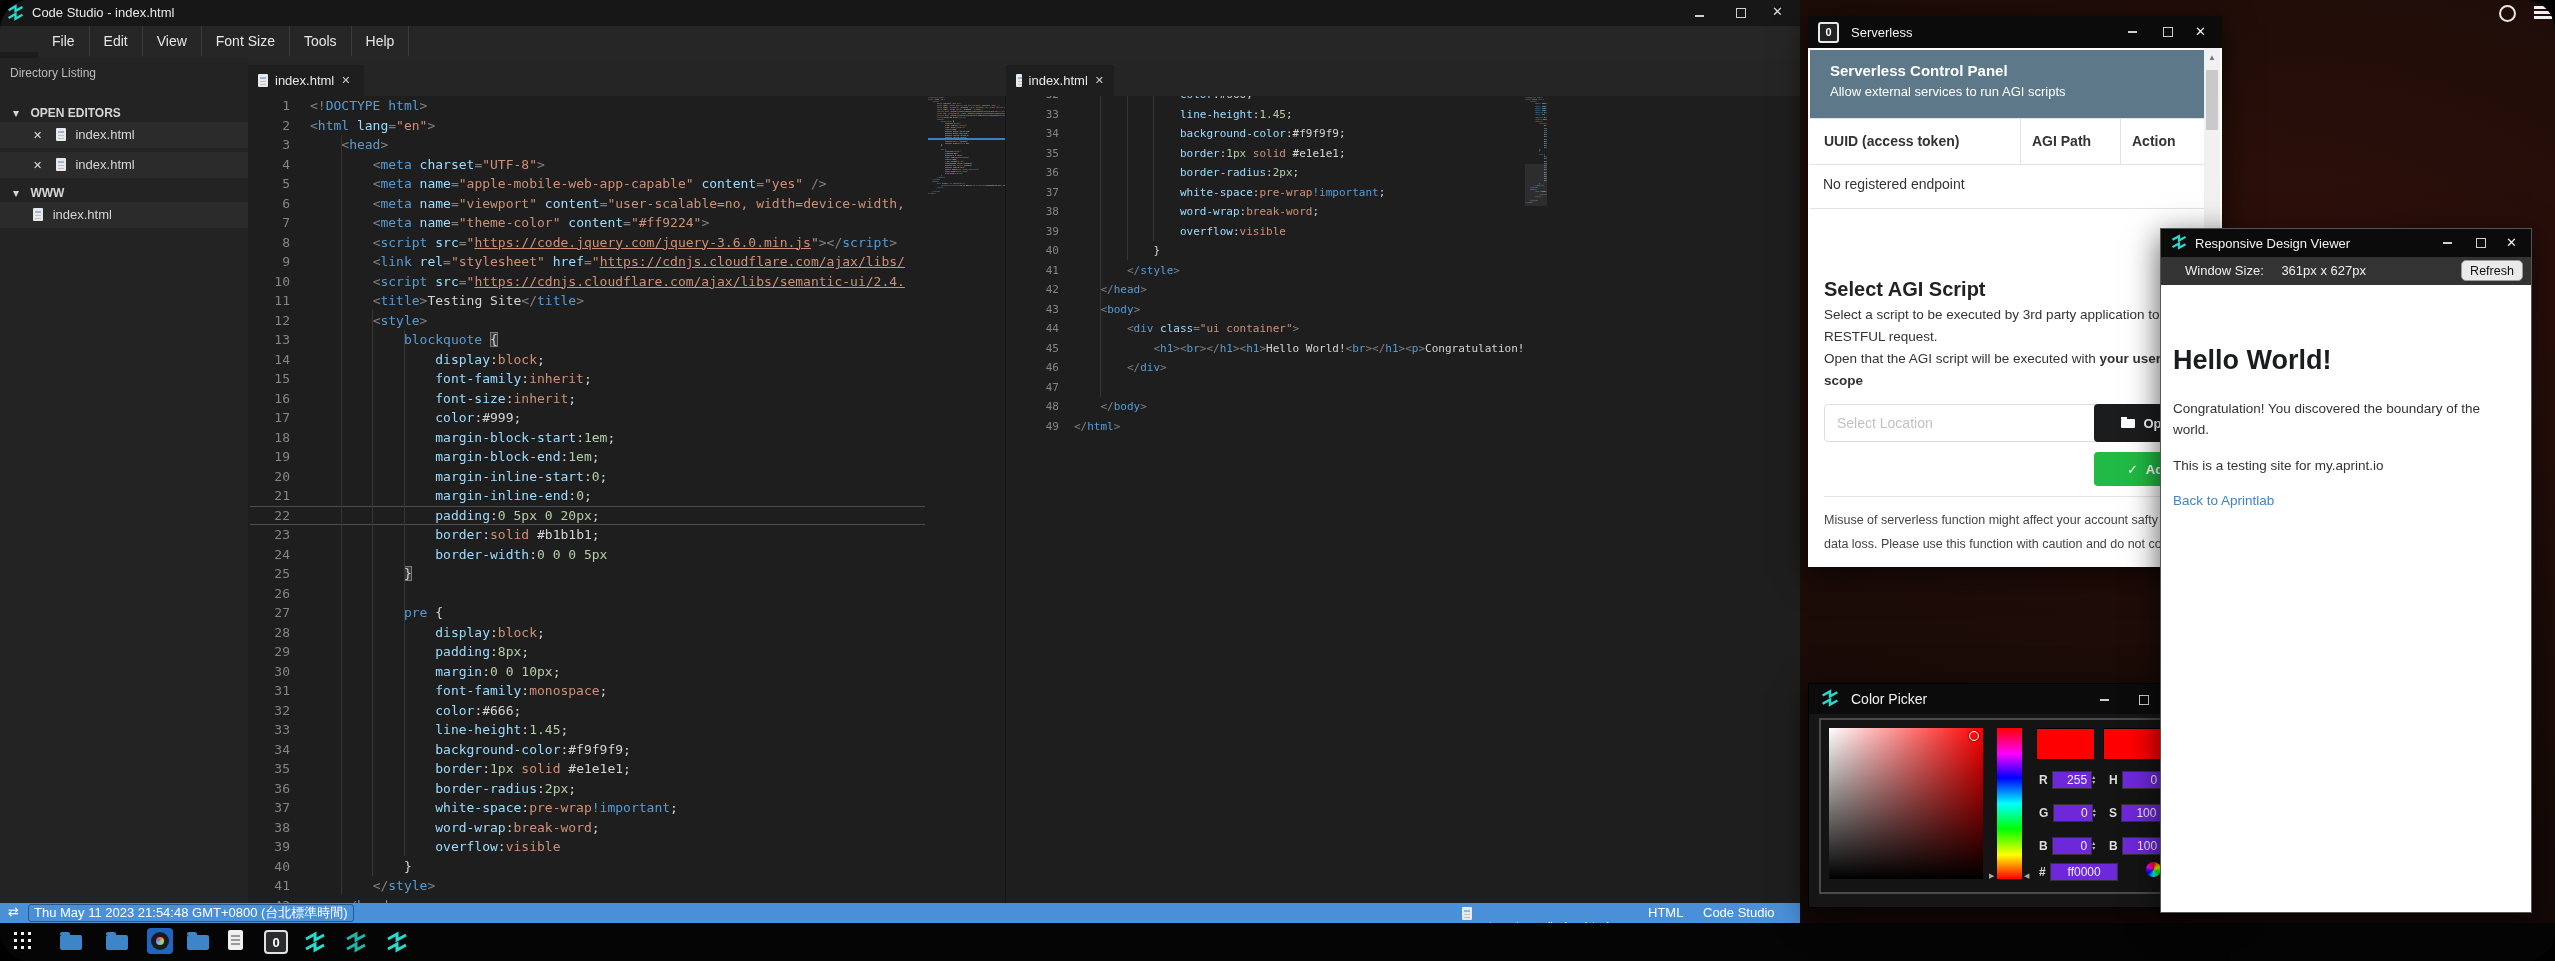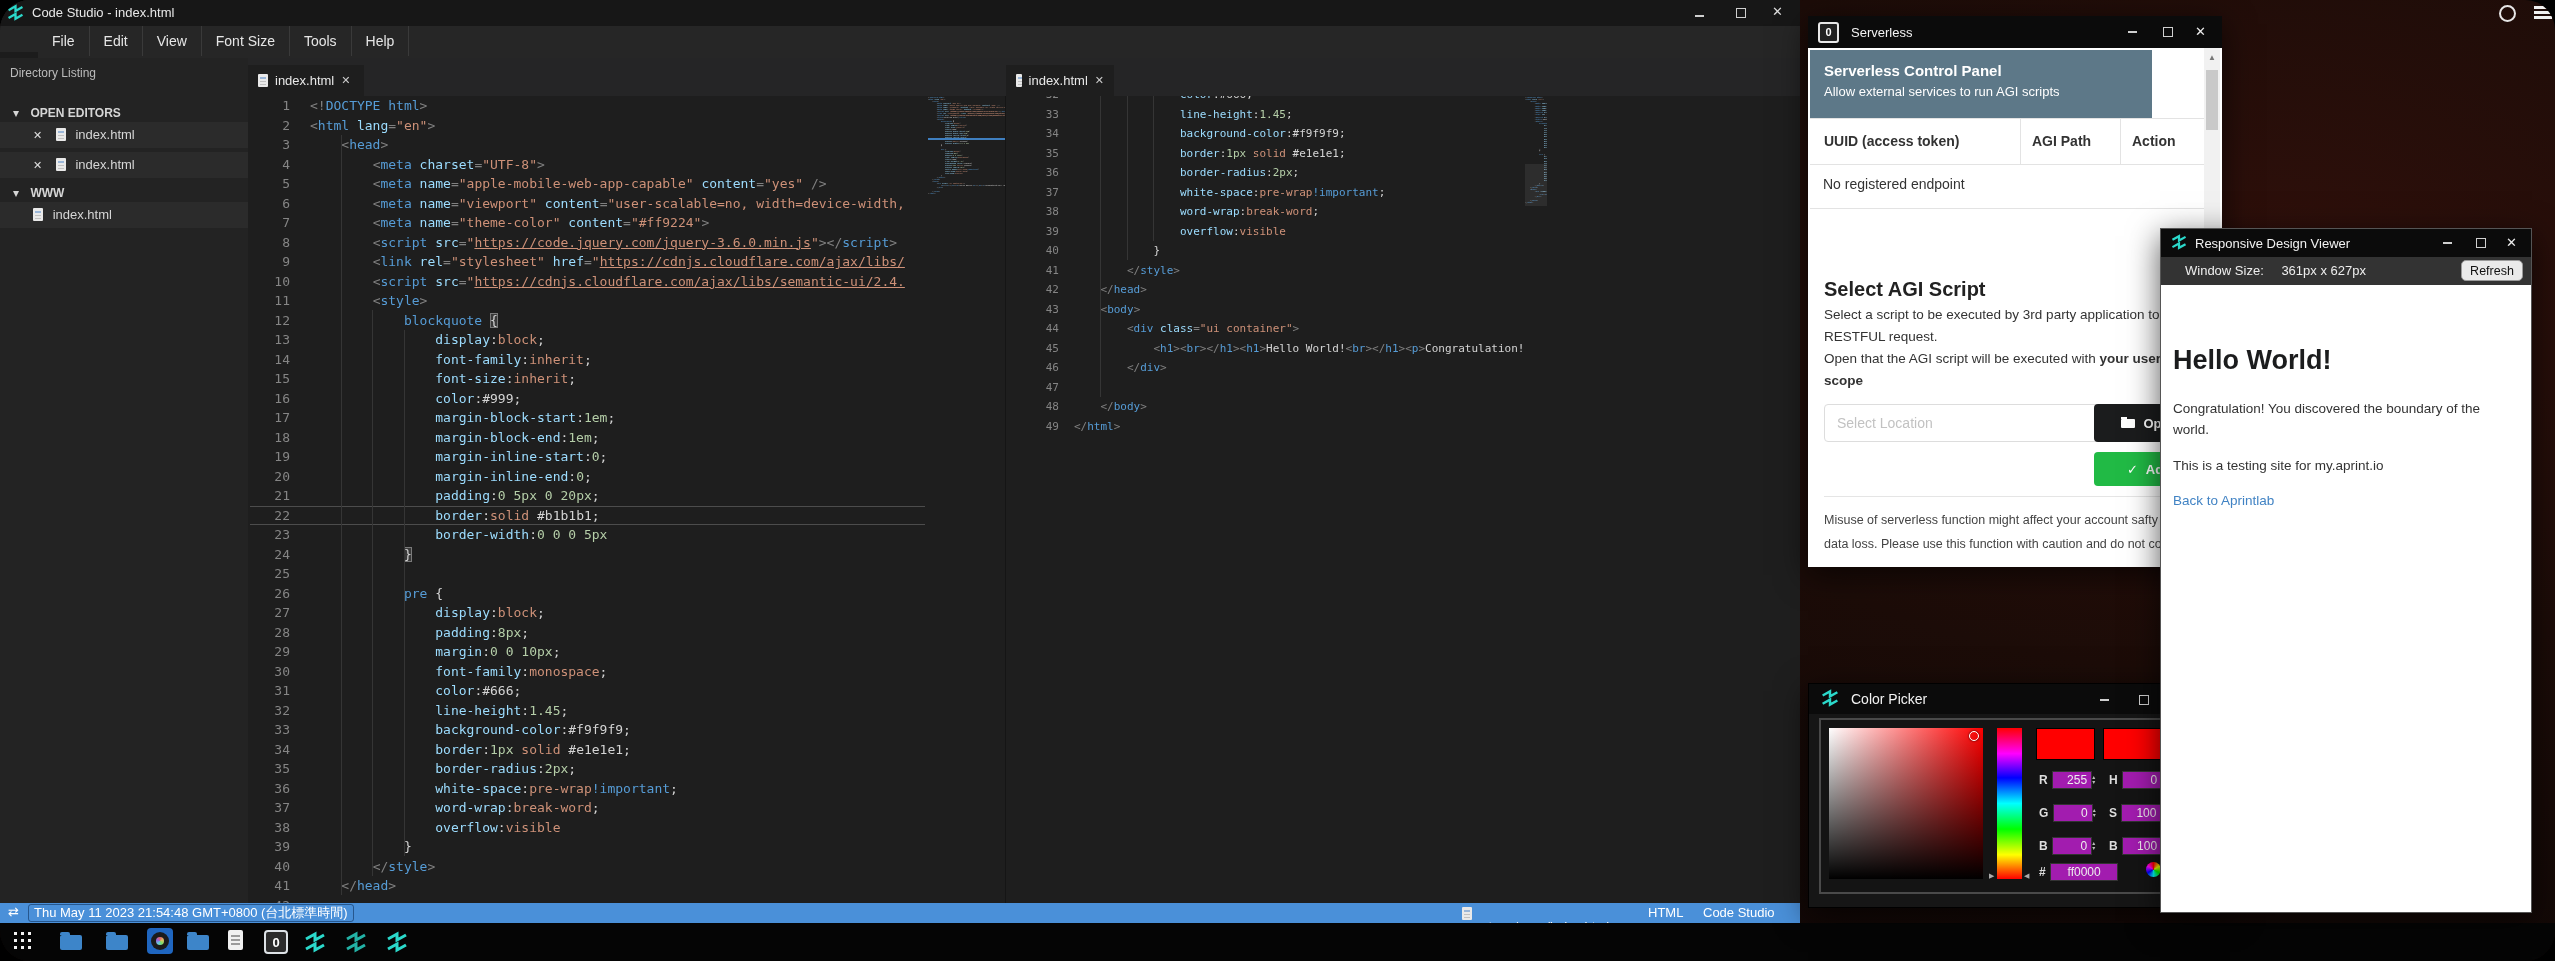--- a/index.html
+++ b/index.html
@@ -62,21 +62,21 @@
   .icon-disc{width:18px;height:18px;border-radius:50%;background:#1b1b1b;position:relative;}
   .icon-disc:before{content:"";position:absolute;left:5px;top:5px;width:8px;height:8px;border-radius:50%;
     background:conic-gradient(#e06666,#e0c266,#7ee066,#66c8e0,#9d66e0,#e06666);}
   
   .fwin{box-shadow:0 8px 30px rgba(0,0,0,.65);}
   .ftitle{position:absolute;left:0;top:0;right:0;height:30px;background:#0b0b0b;color:#f2f2f2;font-size:13px;display:flex;align-items:center;}
   .fctrl{display:flex;gap:12px;position:absolute;right:10px;top:7px;}
   .fctrl .wbtn{width:18px;}
   
   #sv-win{left:1808px;top:16px;width:414px;height:551px;background:#fff;}
-  #sv-band{position:absolute;left:2px;top:34px;width:342px;height:68px;background:#5d7888;color:#fff;padding-left:14px;box-sizing:border-box;}
+  #sv-band{position:absolute;left:2px;top:34px;width:394px;height:68px;background:#5d7888;color:#fff;padding-left:20px;box-sizing:border-box;}
   .sv-cell{font-size:14px;color:#333;font-weight:bold;}
   #sv-scroll{position:absolute;right:2px;top:32px;width:16px;bottom:2px;background:#f1f1f1;}
   #sv-thumb{position:absolute;left:2px;top:22px;width:12px;height:60px;background:#c9c9c9;}
   .btn-dark{background:#1b1c1d;color:#fff;border-radius:4px;font-size:13px;font-weight:bold;display:flex;align-items:center;justify-content:center;gap:8px;}
   .btn-green{background:#21ba45;color:#fff;border-radius:4px;font-size:13px;font-weight:bold;display:flex;align-items:center;justify-content:center;gap:8px;}
   .mini-folder{display:inline-block;width:14px;height:9px;background:#fff;border-radius:1px;position:relative;}
   .mini-folder:before{content:"";position:absolute;top:-2px;left:0;width:6px;height:2px;background:#fff;}
   #sv-input{position:absolute;left:16px;top:388px;width:250px;height:36px;border:1px solid #ddd;border-radius:4px;font-size:14px;padding:0 12px;color:#444;font-family:inherit;}
   #sv-input::placeholder{color:#c2c2c2;}
   
@@ -86,21 +86,21 @@
   #rv-page{position:absolute;left:0;top:56px;right:0;bottom:0;background:#fff;color:#1b1c1d;}
   
   #cp-win{left:1808px;top:683px;width:422px;height:225px;background:#161616;border:1px solid #000;box-sizing:border-box;}
   #cp-frame{position:absolute;left:10px;top:34px;width:346px;height:172px;border:2px solid #4a4a4a;background:#141414;}
   #cp-sv{position:absolute;left:8px;top:8px;width:154px;height:151px;
     background:linear-gradient(to top,#000,rgba(0,0,0,0)),linear-gradient(to right,#fff,#f00);}
   #cp-sv-marker{position:absolute;right:4px;top:3px;width:8px;height:8px;border:1.5px solid #fff;border-radius:50%;box-shadow:0 0 2px #000;}
   #cp-hue{position:absolute;left:176px;top:8px;width:25px;height:151px;
     background:linear-gradient(to bottom,#f00 0%,#f0f 17%,#00f 33%,#0ff 50%,#0f0 67%,#ff0 84%,#f00 100%);}
   .cp-label{color:#ddd;font-size:12px;font-weight:bold;}
-  .cp-box{background:#a21caf;border:1px solid #333;color:#eee;font-size:12px;text-align:right;padding:1px 4px;width:30px;display:inline-block;}
+  .cp-box{background:#6d28d9;border:1px solid #333;color:#eee;font-size:12px;text-align:right;padding:1px 4px;width:30px;display:inline-block;}
   .cp-spin{display:inline-block;vertical-align:middle;color:#bbb;font-size:6px;line-height:5px;text-align:center;}
   .cp-swatch{position:absolute;top:8px;height:30px;width:57px;background:#f00;border:1px solid #000;}
   #cp-wheel{position:absolute;left:325px;top:142px;width:15px;height:15px;border-radius:50%;
     background:conic-gradient(#f00,#ff0,#0f0,#0ff,#00f,#f0f,#f00);}
   .hue-mark{position:absolute;font-size:7px;color:#aaa;}
   
   #spinner{left:2499px;top:5px;width:13px;height:13px;border:2.5px solid #e6e6e6;border-radius:50%;}
   .hbar{position:absolute;left:2534px;width:18px;height:2.5px;background:#f0f0f0;}
   .logo-svg{display:inline-block;}
 </style>
@@ -229,20 +229,21 @@
           <div class="cl"><span class="c-p">&lt;!</span><span class="c-t">DOCTYPE</span><span class="c-d"> </span><span class="c-t">html</span><span class="c-p">&gt;</span></div>
           <div class="cl"><span class="c-p">&lt;</span><span class="c-t">html</span><span class="c-d"> </span><span class="c-a">lang</span><span class="c-p">=</span><span class="c-s">"en"</span><span class="c-p">&gt;</span></div>
           <div class="cl"><span class="c-d">    </span><span class="c-p">&lt;</span><span class="c-t">head</span><span class="c-p">&gt;</span></div>
           <div class="cl"><span class="c-d">        </span><span class="c-p">&lt;</span><span class="c-t">meta</span><span class="c-d"> </span><span class="c-a">charset</span><span class="c-p">=</span><span class="c-s">"UTF-8"</span><span class="c-p">&gt;</span></div>
           <div class="cl"><span class="c-d">        </span><span class="c-p">&lt;</span><span class="c-t">meta</span><span class="c-d"> </span><span class="c-a">name</span><span class="c-p">=</span><span class="c-s">"apple-mobile-web-app-capable"</span><span class="c-d"> </span><span class="c-a">content</span><span class="c-p">=</span><span class="c-s">"yes"</span><span class="c-d"> </span><span class="c-p">/&gt;</span></div>
           <div class="cl"><span class="c-d">        </span><span class="c-p">&lt;</span><span class="c-t">meta</span><span class="c-d"> </span><span class="c-a">name</span><span class="c-p">=</span><span class="c-s">"viewport"</span><span class="c-d"> </span><span class="c-a">content</span><span class="c-p">=</span><span class="c-s">"user-scalable=no, width=device-width,</span></div>
           <div class="cl"><span class="c-d">        </span><span class="c-p">&lt;</span><span class="c-t">meta</span><span class="c-d"> </span><span class="c-a">name</span><span class="c-p">=</span><span class="c-s">"theme-color"</span><span class="c-d"> </span><span class="c-a">content</span><span class="c-p">=</span><span class="c-s">"#ff9224"</span><span class="c-p">&gt;</span></div>
           <div class="cl"><span class="c-d">        </span><span class="c-p">&lt;</span><span class="c-t">script</span><span class="c-d"> </span><span class="c-a">src</span><span class="c-p">=</span><span class="c-s">"</span><span class="c-u">https://code.jquery.com/jquery-3.6.0.min.js</span><span class="c-s">"</span><span class="c-p">&gt;&lt;/</span><span class="c-t">script</span><span class="c-p">&gt;</span></div>
           <div class="cl"><span class="c-d">        </span><span class="c-p">&lt;</span><span class="c-t">link</span><span class="c-d"> </span><span class="c-a">rel</span><span class="c-p">=</span><span class="c-s">"stylesheet"</span><span class="c-d"> </span><span class="c-a">href</span><span class="c-p">=</span><span class="c-s">"</span><span class="c-u">https://cdnjs.cloudflare.com/ajax/libs/</span></div>
           <div class="cl"><span class="c-d">        </span><span class="c-p">&lt;</span><span class="c-t">script</span><span class="c-d"> </span><span class="c-a">src</span><span class="c-p">=</span><span class="c-s">"</span><span class="c-u">https://cdnjs.cloudflare.com/ajax/libs/semantic-ui/2.4.</span></div>
+          <div class="cl"><span class="c-d">        </span><span class="c-p">&lt;</span><span class="c-t">title</span><span class="c-p">&gt;</span><span class="c-d">Testing Site</span><span class="c-p">&lt;/</span><span class="c-t">title</span><span class="c-p">&gt;</span></div>
           <div class="cl"><span class="c-d">        </span><span class="c-p">&lt;</span><span class="c-t">style</span><span class="c-p">&gt;</span></div>
           <div class="cl"><span class="c-d">            </span><span class="c-t">blockquote</span><span class="c-d"> </span><span class="c-b">{</span></div>
           <div class="cl"><span class="c-d">                </span><span class="c-a">display</span><span class="c-d">:</span><span class="c-s">block</span><span class="c-d">;</span></div>
           <div class="cl"><span class="c-d">                </span><span class="c-a">font-family</span><span class="c-d">:</span><span class="c-s">inherit</span><span class="c-d">;</span></div>
           <div class="cl"><span class="c-d">                </span><span class="c-a">font-size</span><span class="c-d">:</span><span class="c-s">inherit</span><span class="c-d">;</span></div>
           <div class="cl"><span class="c-d">                </span><span class="c-a">color</span><span class="c-d">:#999;</span></div>
           <div class="cl"><span class="c-d">                </span><span class="c-a">margin-block-start</span><span class="c-d">:</span><span class="c-n">1em</span><span class="c-d">;</span></div>
           <div class="cl"><span class="c-d">                </span><span class="c-a">margin-block-end</span><span class="c-d">:</span><span class="c-n">1em</span><span class="c-d">;</span></div>
           <div class="cl"><span class="c-d">                </span><span class="c-a">margin-inline-start</span><span class="c-d">:</span><span class="c-n">0</span><span class="c-d">;</span></div>
           <div class="cl"><span class="c-d">                </span><span class="c-a">margin-inline-end</span><span class="c-d">:</span><span class="c-n">0</span><span class="c-d">;</span></div>

